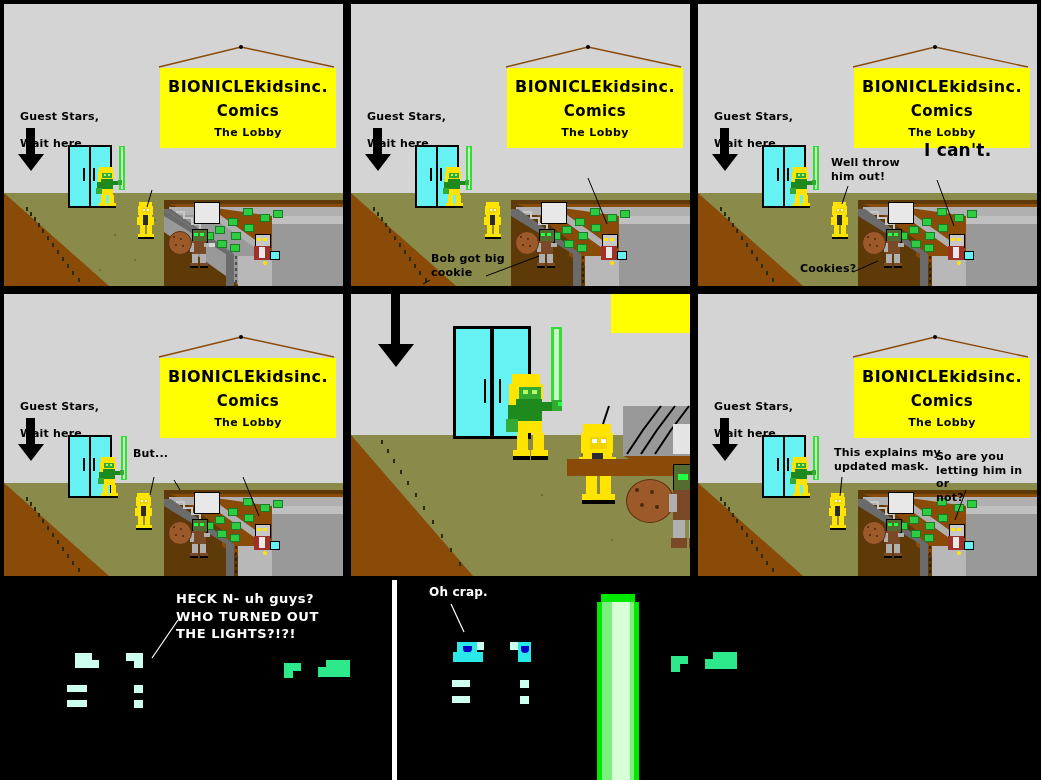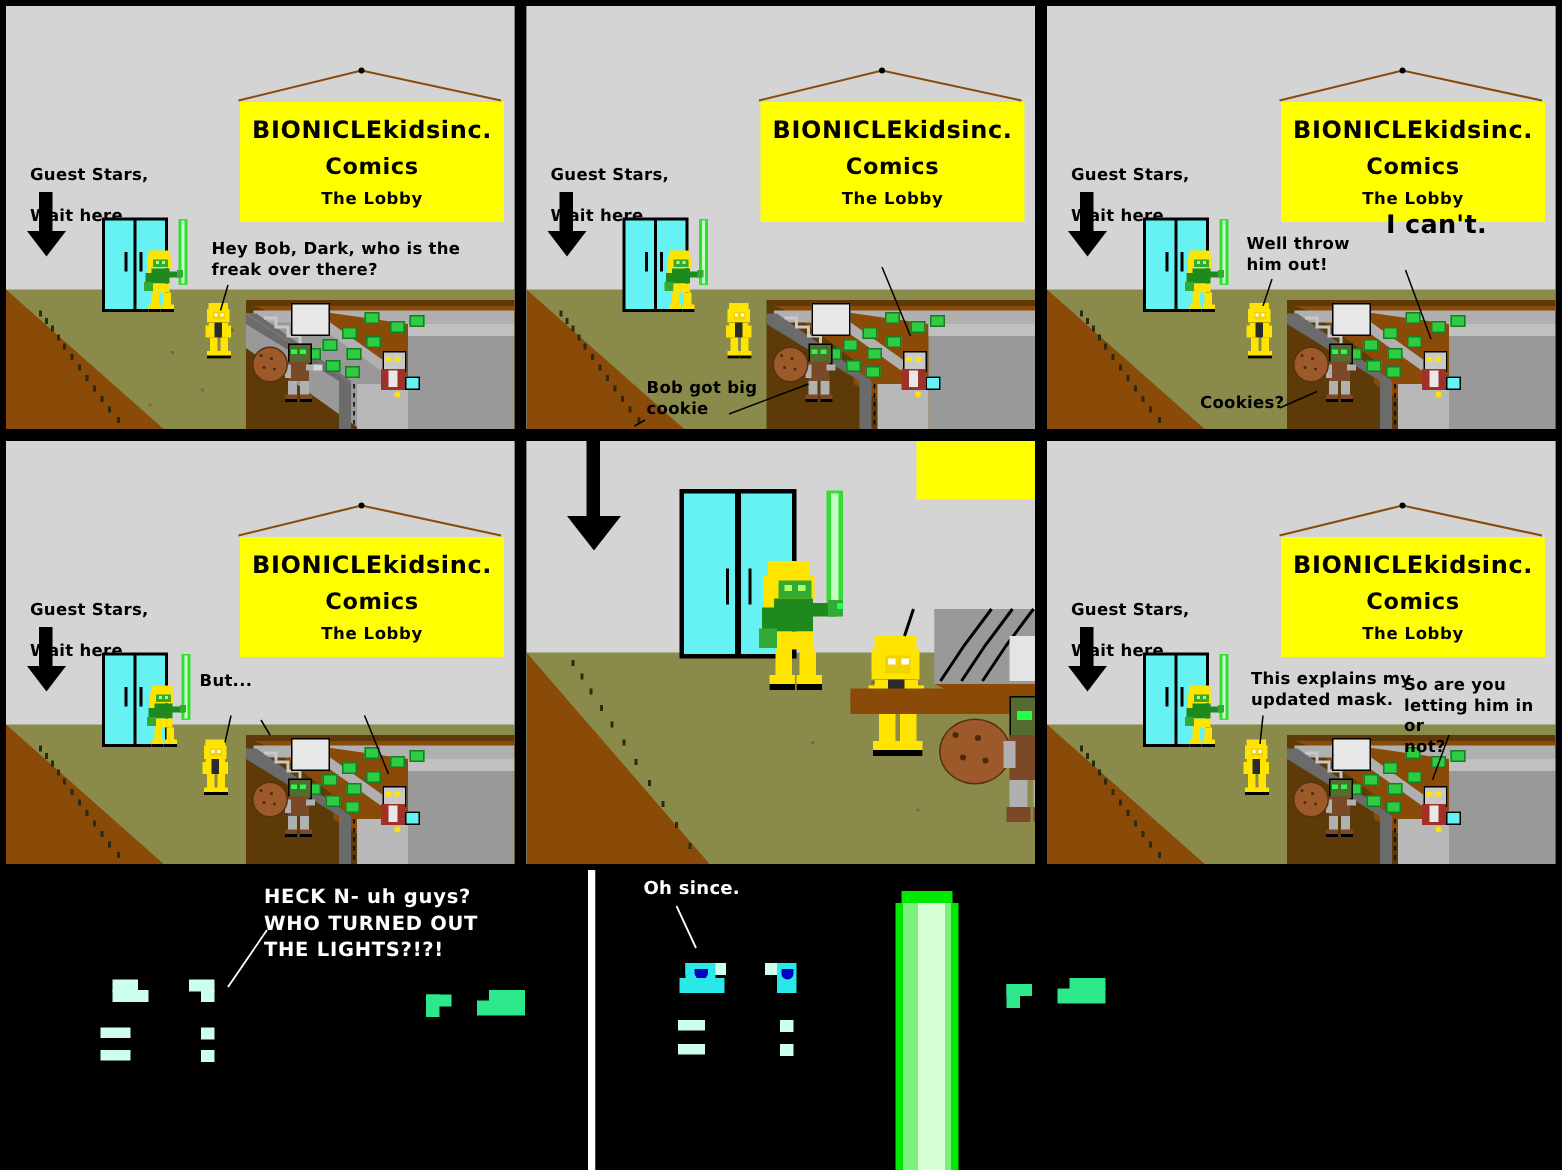--- a/index.html
+++ b/index.html
@@ -223,22 +223,20 @@
 
       <div class="fig" style="left:248px;top:230px;">
         <div class="px" style="left:3px;top:0;width:14px;height:12px;background:#c8c8c8;border:1px solid #000;"></div>
         <div class="px" style="left:5px;top:4px;width:4px;height:3px;background:#ffe400;"></div>
         <div class="px" style="left:11px;top:4px;width:4px;height:3px;background:#ffe400;"></div>
         <div class="px" style="left:2px;top:12px;width:16px;height:14px;background:#a03028;"></div>
         <div class="px" style="left:7px;top:13px;width:6px;height:11px;background:#e8e8e8;"></div>
         <div class="px" style="left:18px;top:17px;width:8px;height:7px;background:#66f2f2;border:1px solid #000;"></div>
       </div>
 
-      <div class="speech" style="left:137px;top:155px;font-size:11px;">Hey Bob, Dark, who is the
-freak over there?</div>
       <svg style="position:absolute;left:0;top:0;width:339px;height:290px;">
         <line x1="148" y1="186" x2="143" y2="203" stroke="#000" stroke-width="1"></line>
       </svg>
     </div>
   </div>
 
   <div class="panel" style="left:351px;top:4px;width:339px;height:282px;">
     <div class="panel-inner">
       <div class="wall"></div>
       <div class="floor"></div>
@@ -1005,19 +1003,19 @@
     <div class="glowblk g" style="left:316px;top:72px;width:24px;height:8px;"></div>
     <div class="glowblk g" style="left:308px;top:79px;width:32px;height:10px;"></div>
 
     <div class="bigsaber" style="left:196px;top:14px;width:48px;height:186px;">
       <div class="tip" style="left:8px;top:0;width:34px;height:9px;"></div>
       <div class="outer" style="left:4px;top:8px;width:42px;height:178px;"></div>
       <div class="mid" style="left:9px;top:8px;width:32px;height:178px;"></div>
       <div class="inner" style="left:19px;top:8px;width:18px;height:178px;"></div>
     </div>
 
-    <div class="speech light" style="left:32px;top:5px;font-size:12px;">Oh since.</div>
+    <div class="speech light" style="left:32px;top:5px;font-size:12px;">Oh crap.</div>
     <svg style="position:absolute;left:0;top:0;width:644px;height:200px;">
       <line x1="54" y1="24" x2="67" y2="52" stroke="#ffffff" stroke-width="1.2"></line>
     </svg>
   </div>
 
 </div>
 
 </body></html>

